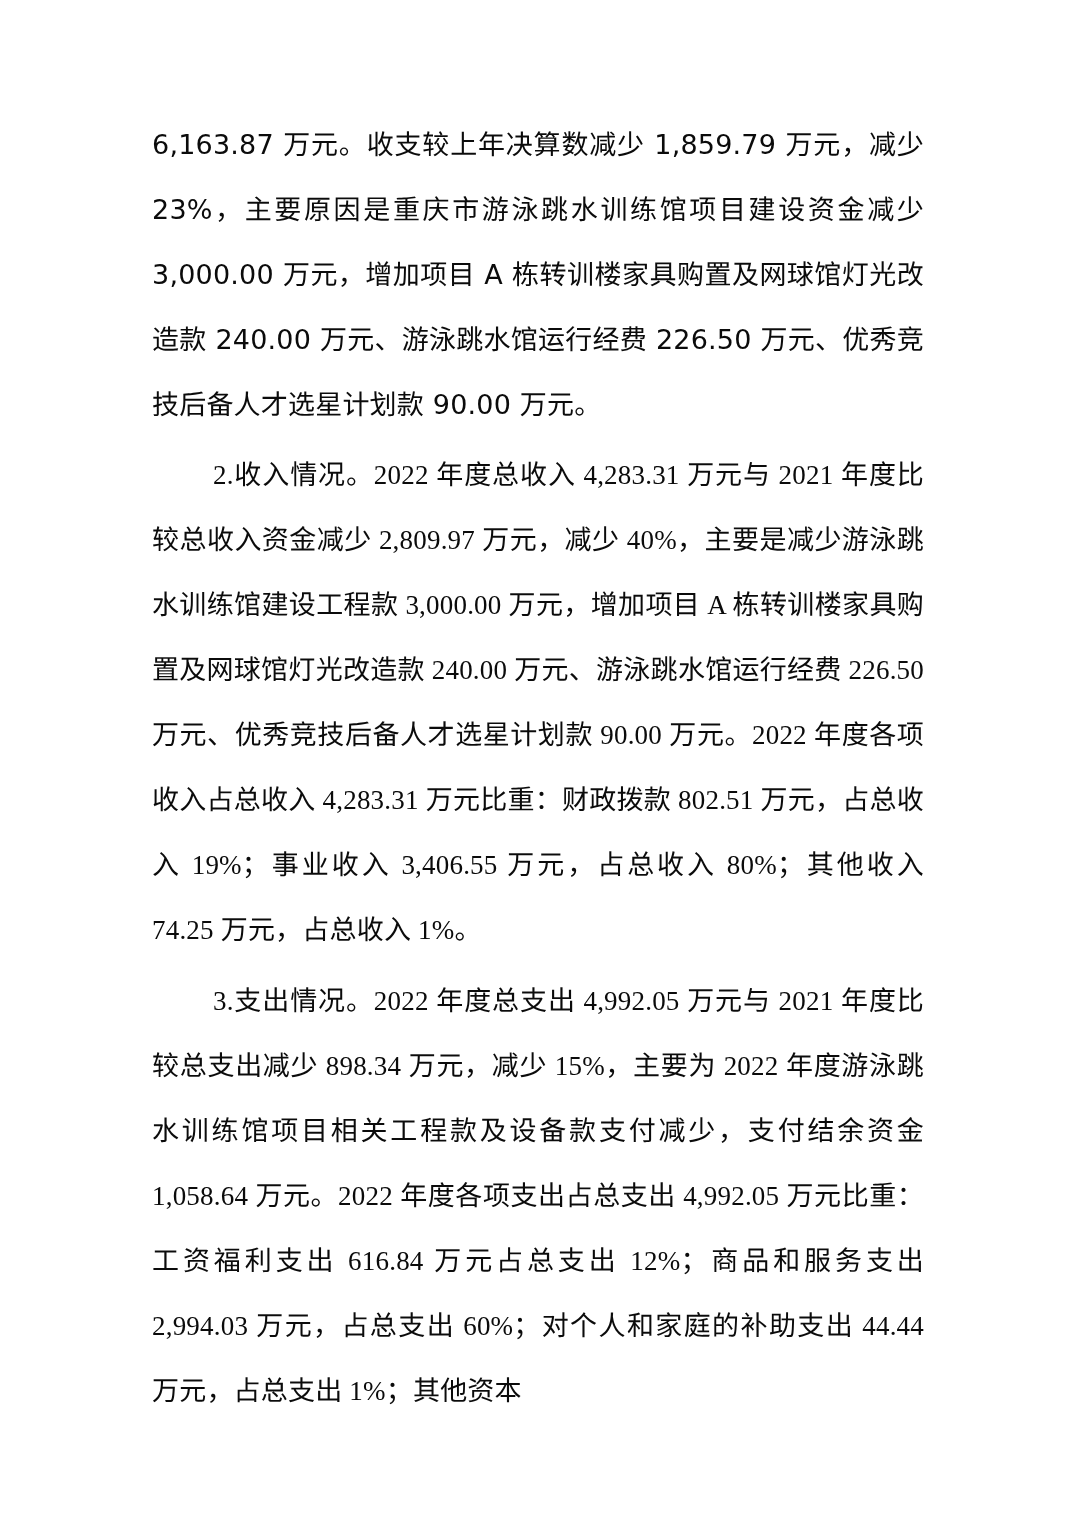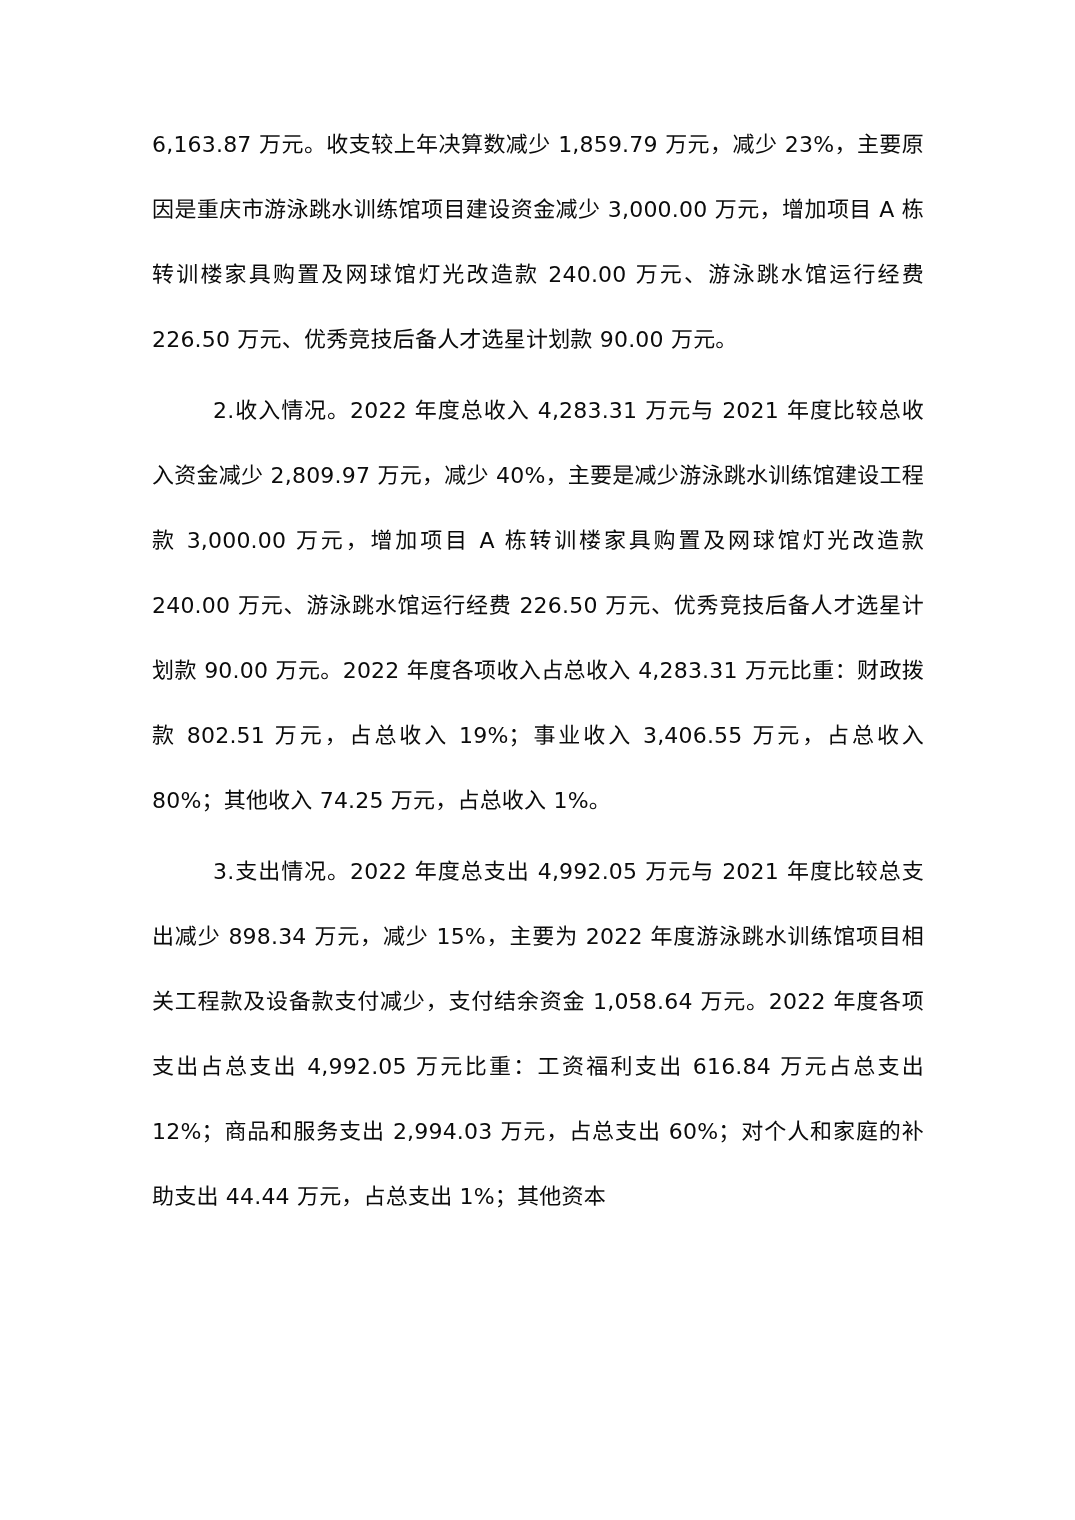--- a/index.html
+++ b/index.html
@@ -20,31 +20,32 @@
     overflow: hidden;
   }
   .content {
     position: absolute;
     left: 152px;
     top: 112px;
     width: 772px;
   }
   p.para {
     margin: 0 0 6px 0;
-    font-size: 22px;
+    font-size: 27px;
     line-height: 65px;
     color: #0b0b0b;
     text-align: justify;
     text-align-last: left;
     text-justify: inter-ideograph;
     letter-spacing: 0.2px;
     word-break: break-word;
   }
   p.indent {
     text-indent: 61px;
+    font-family: Liberation Serif, serif;
   }
   
   p.para:last-child {
     margin-bottom: 0;
   }
 </style>
 </head>
 <body>
 
 <div class="page">

